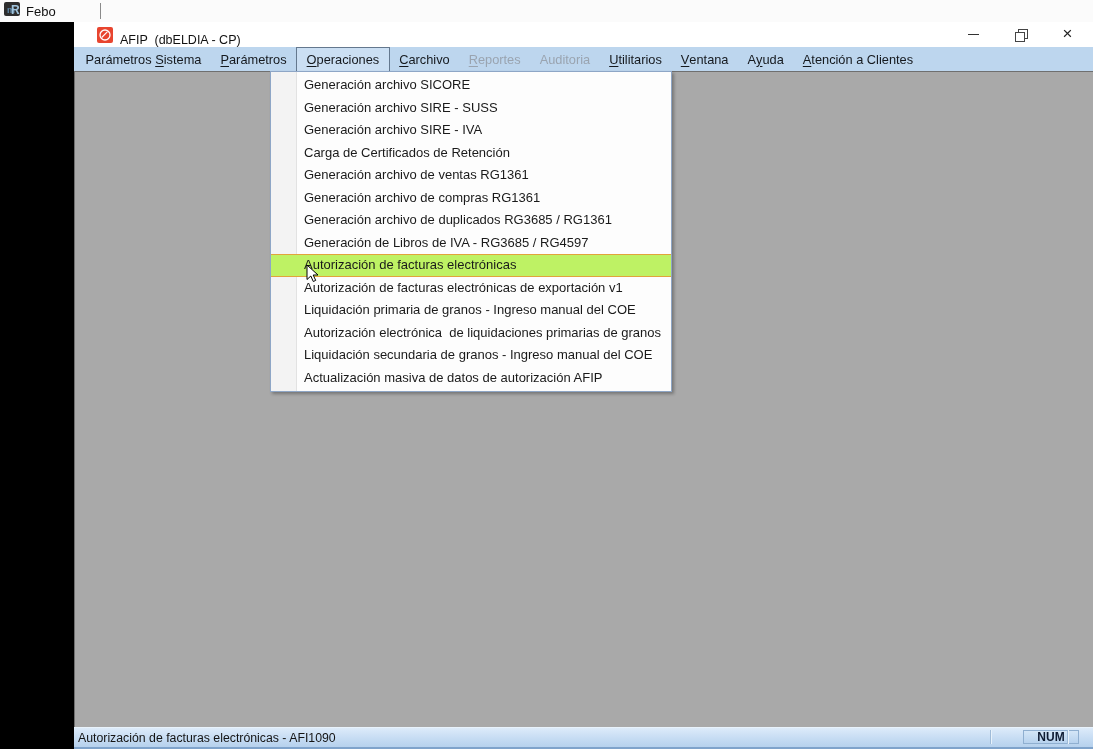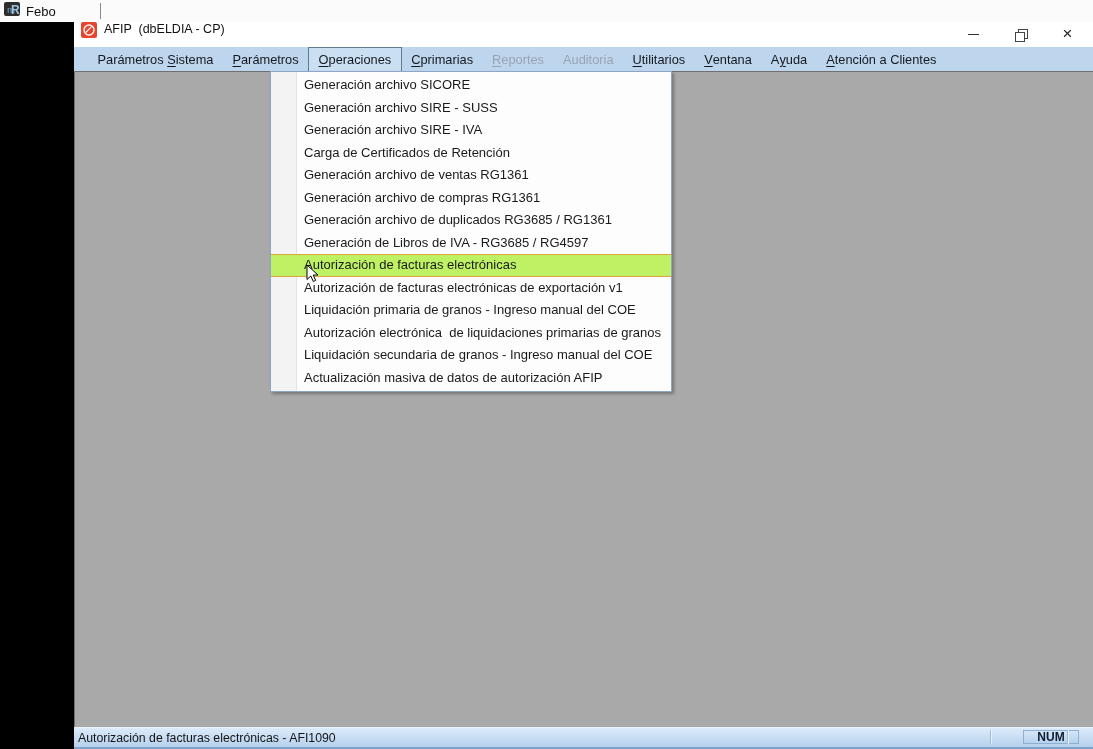--- a/index.html
+++ b/index.html
@@ -8,32 +8,32 @@
 
   
   .tab-bar { position:absolute; left:0; top:0; width:100%; height:22px; background:#FBFBFB; }
   .tab { display:inline-flex; align-items:center; gap:6px; height:22px; padding:0 10px 0 4px; }
   .tab-label { font-size:13px; font-weight:normal; color:#111; }
   .tab-sep { position:absolute; left:100px; top:3px; width:1px; height:16px; background:#8A8A8A; }
 
   
   .app-window { position:absolute; left:74px; top:22px; right:0; bottom:0; background:#FFFFFF; }
 
-  .title-bar { position:absolute; left:0; top:0; right:0; height:25px; background:#FFFFFF; display:flex; align-items:flex-start; padding-left:7px; }
+  .title-bar { position:absolute; left:0; top:0; right:0; height:25px; background:#FFFFFF; display:flex; align-items:flex-end; padding-left:23px; }
   .window-title { margin-left:7px; font-size:12.5px; color:#111; white-space:pre; }
   .window-controls { position:absolute; right:2px; top:0; height:25px; display:flex; }
   .ctrl { width:47px; height:25px; display:flex; align-items:center; justify-content:center; }
   .min-glyph { width:11px; height:0; border-top:1.2px solid #333; }
   .restore-glyph { position:relative; width:11px; height:11px; }
   .restore-glyph::before { content:''; position:absolute; left:3px; top:0; width:8px; height:8px; border:1.2px solid #444; }
   .restore-glyph::after { content:''; position:absolute; left:0; top:3px; width:8px; height:8px; border:1.2px solid #444; background:#fff; }
   .close-glyph { font-size:17px; color:#222; line-height:1; margin-top:-2px; }
 
   
-  .menu-bar { position:absolute; left:0; top:25px; right:0; height:24px; background:#BDD6EE; display:flex; align-items:stretch; padding-left:14px; font-size:12.8px; color:#15191E; }
+  .menu-bar { position:absolute; left:0; top:25px; right:0; height:24px; background:#BDD6EE; display:flex; align-items:stretch; padding-left:2px; font-size:12.8px; color:#15191E; }
   .menubar-item { display:flex; align-items:center; padding:0 9.5px; white-space:pre; }
   .menubar-item.selected { background:#CBDFF3; border:1px solid #64788E; border-bottom:none; }
   .menubar-item.disabled { color:#9AA4B0; }
   .accel { text-decoration:underline; text-underline-offset:2px; }
 
   
   .client-area { position:absolute; left:0; top:49px; right:0; bottom:22px; background:#A9A9A9; border-top:1px solid #6F6F6F; border-left:1px solid #6F6F6F; }
 
   
   .status-bar { position:absolute; left:0; right:0; bottom:0; height:22px;
@@ -96,21 +96,21 @@
             <span class="close-glyph">×</span>
           </div>
       </div>
     </div>
 
     <div class="menu-bar">
 
     <div class="menubar-item"><span>Parámetros </span><span class="accel">S</span><span>istema</span></div>
         <div class="menubar-item"><span></span><span class="accel">P</span><span>arámetros</span></div>
         <div class="menubar-item selected"><span></span><span class="accel">O</span><span>peraciones</span></div>
-        <div class="menubar-item"><span></span><span class="accel">C</span><span>primarias</span></div>
+        <div class="menubar-item"><span></span><span class="accel">C</span><span>archivo</span></div>
         <div class="menubar-item disabled"><span></span><span class="accel">R</span><span>eportes</span></div>
         <div class="menubar-item disabled"><span>Auditoria</span><span class="accel"></span><span></span></div>
         <div class="menubar-item"><span></span><span class="accel">U</span><span>tilitarios</span></div>
         <div class="menubar-item"><span></span><span class="accel">V</span><span>entana</span></div>
         <div class="menubar-item"><span>A</span><span class="accel">y</span><span>uda</span></div>
         <div class="menubar-item"><span></span><span class="accel">A</span><span>tención a Clientes</span></div>
       </div>
 
     <div class="client-area"></div>
 

